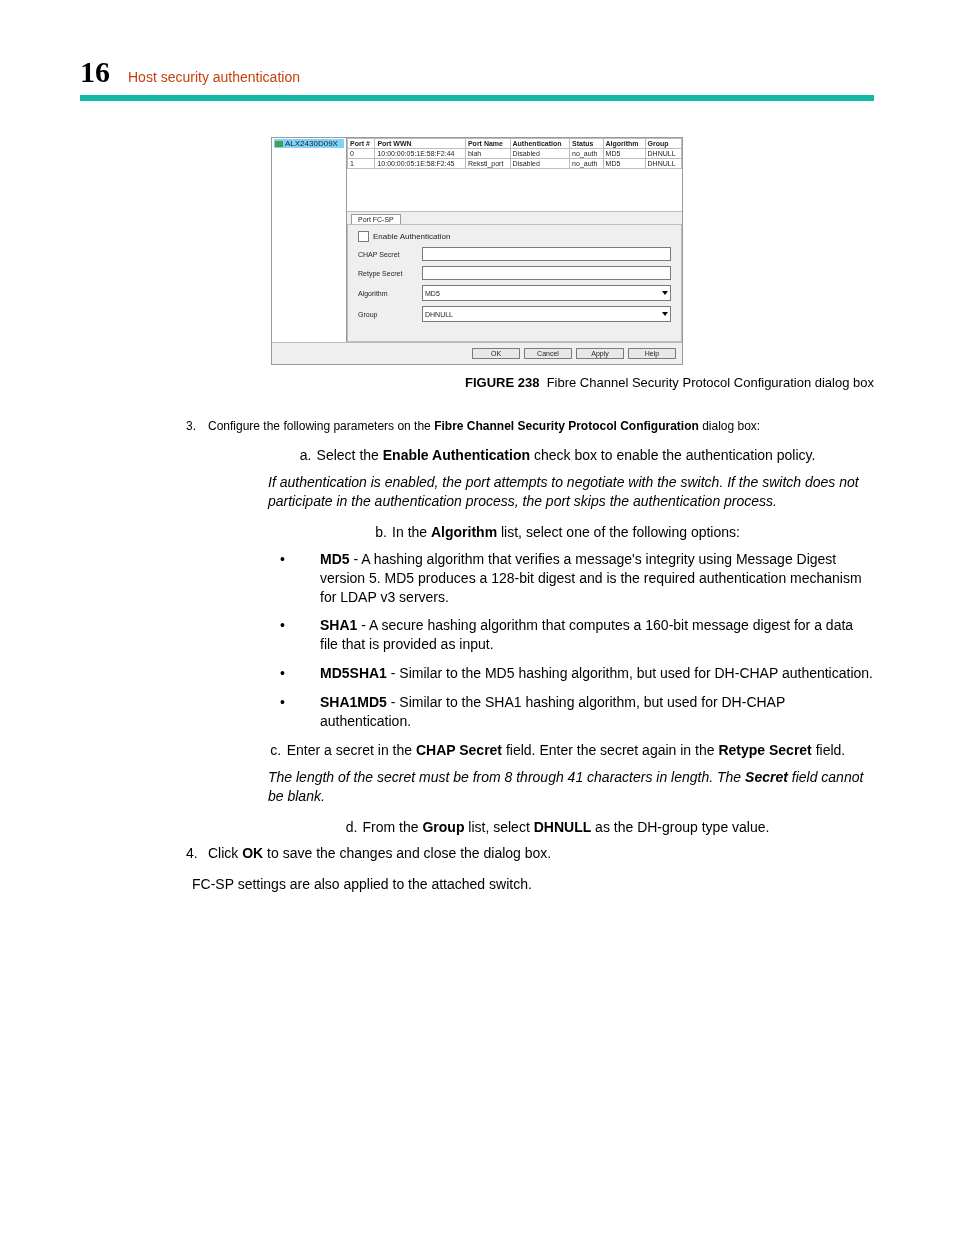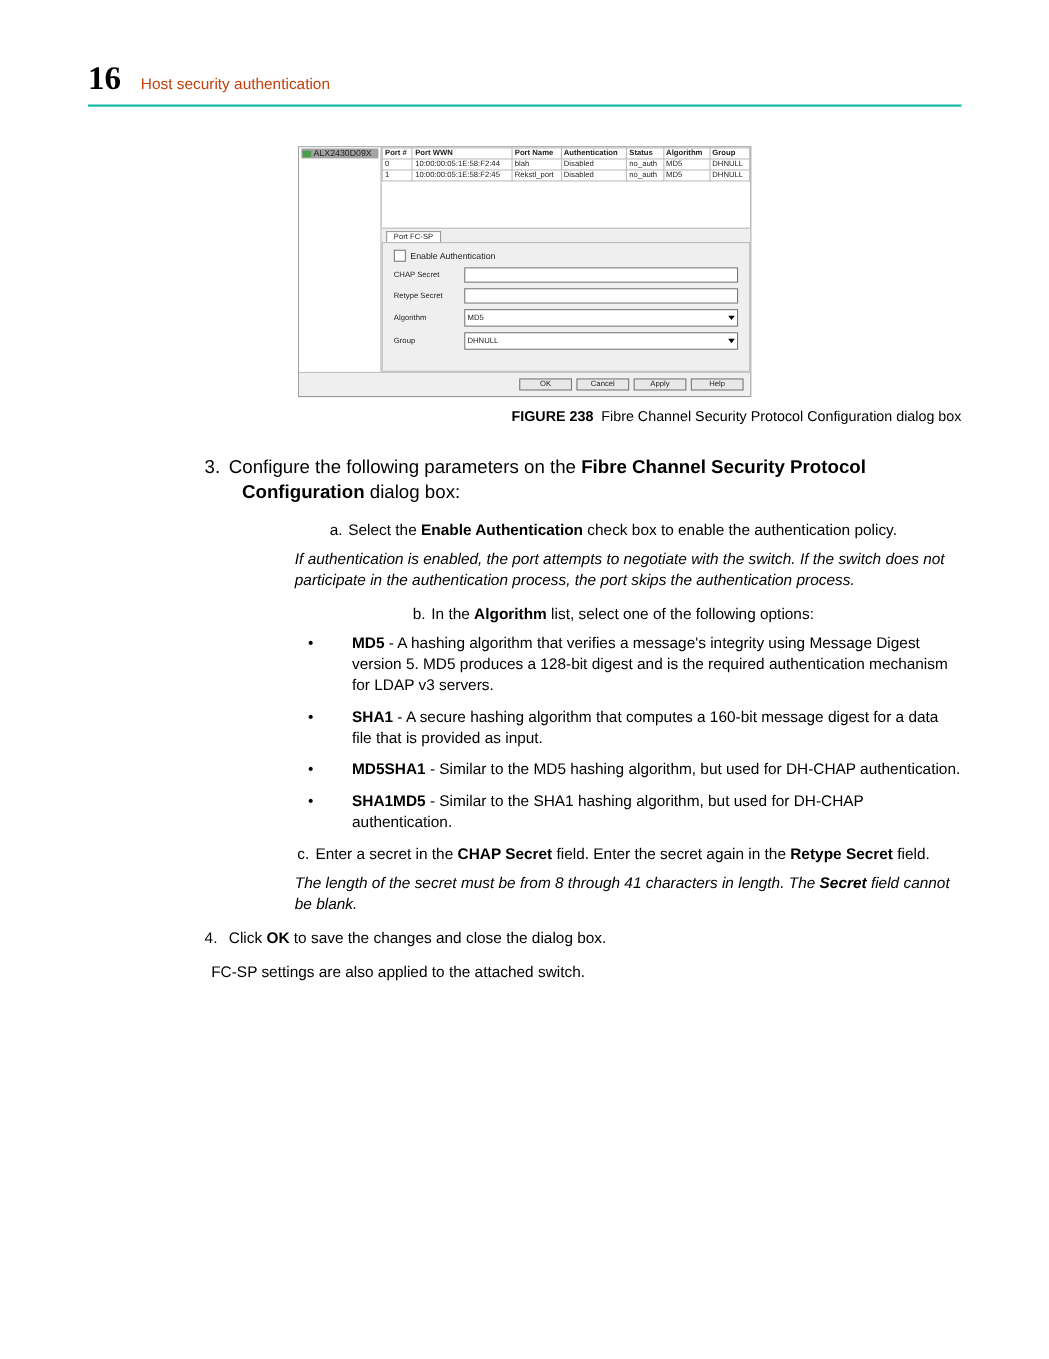--- a/index.html
+++ b/index.html
@@ -5,29 +5,29 @@
   body{
     margin:0;
     font-family:Arial,Helvetica,sans-serif;
     color:#000;
     background:#fff;
     width:954px;
     height:1235px;
     position:relative;
   }
   .page{ padding:55px 80px 40px 80px; }
-  .runhead{ display:flex; align-items:baseline; border-bottom:2px solid #14b8a6; padding-bottom:6px; }
+  .runhead{ display:flex; align-items:baseline; border-bottom:6px solid #14b8a6; padding-bottom:6px; }
   .chapnum{ font-family:Georgia,'Times New Roman',serif; font-size:30px; font-weight:bold; margin-right:18px; }
   .chaptitle{ font-size:14px; color:#c2410c; }
 
   
   .shot{ width:410px; margin:36px auto 10px auto; border:1px solid #9a9a9a; background:#efefef; font-size:8px; font-family:Tahoma,Arial,sans-serif; color:#222; }
   .shot-body{ display:flex; }
   .tree{ width:70px; border-right:1px solid #9a9a9a; background:#fff; padding:1px 2px; }
-  .tree-item{ display:flex; align-items:center; gap:2px; padding:0 1px; background:#a3a3a3; }
+  .tree-item{ display:flex; align-items:center; gap:2px; padding:0 1px; background:#7dd3fc; }
   .tree-chip{ width:8px; height:6px; background:#4aa04a; }
   .right{ flex:1; background:#fff; }
   table.grid{ border-collapse:collapse; width:100%; font-size:7px; }
   table.grid th,table.grid td{ border:1px solid #bdbdbd; padding:1px 2px; white-space:nowrap; text-align:left; }
   .spacer{ height:42px; }
   .tabstrip{ border-top:1px solid #bdbdbd; padding:2px 0 0 4px; background:#efefef; }
   .tab{ display:inline-block; border:1px solid #9a9a9a; border-bottom:none; background:#fff; padding:1px 6px; font-size:7px; }
   .form{ border:1px solid #bdbdbd; background:#efefef; padding:6px 10px 14px 10px; }
   .frow{ display:flex; align-items:center; margin-bottom:5px; }
   .flabel{ width:64px; font-size:7px; }
@@ -35,21 +35,21 @@
   .fselect{ flex:1; height:14px; border:1px solid #7a7a7a; background:#fff; display:flex; align-items:center; justify-content:space-between; padding:0 2px; font-size:7px; }
   .caret{ width:0;height:0;border-left:3px solid transparent;border-right:3px solid transparent;border-top:4px solid #000; }
   .cbox{ width:9px; height:9px; border:1px solid #7a7a7a; background:#fff; margin-right:4px; }
   .dlg-buttons{ display:flex; justify-content:flex-end; gap:4px; padding:5px 6px; background:#efefef; border-top:1px solid #bdbdbd; }
   .btn{ min-width:36px; text-align:center; border:1px solid #7a7a7a; background:#e8e8e8; padding:1px 5px; font-size:7px; }
 
   .fig-cap{ text-align:right; font-size:13px; margin:4px 0 28px 0; }
   .fig-cap b{ font-weight:bold; }
 
   
-  .ol3{ margin-left:140px; font-size:17px; line-height:1.35; margin-bottom:12px; }
+  .ol3{ margin-left:140px; font-size:12px; line-height:1.35; margin-bottom:12px; }
   .ol4{ margin-left:140px; font-size:14px; line-height:1.35; margin-bottom:12px; }
   .num3{ display:inline-block; width:22px; margin-left:-34px; }
   .num4{ display:inline-block; width:22px; margin-left:-34px; }
 
   .ola{ margin-left:188px; font-size:14px; line-height:1.35; margin-bottom:8px;text-align:center; }
   .let{ display:inline-block; width:22px; margin-left:-32px; }
 
   .sub{ margin-left:188px; font-size:14px; line-height:1.35; margin-bottom:12px;font-style:italic; }
 
   .bul{ margin-left:240px; font-size:14px; line-height:1.35; margin-bottom:10px; text-indent:-20px; }
@@ -168,19 +168,22 @@
   <div class="bul"><span class="dot">•</span><b>MD5</b><span> - A hashing algorithm that verifies a message's integrity using Message Digest version 5. MD5 produces a 128-bit digest and is the required authentication mechanism for LDAP v3 servers.</span></div>
   <div class="bul"><span class="dot">•</span><b>SHA1</b><span> - A secure hashing algorithm that computes a 160-bit message digest for a data file that is provided as input.</span></div>
   <div class="bul"><span class="dot">•</span><b>MD5SHA1</b><span> - Similar to the MD5 hashing algorithm, but used for DH-CHAP authentication.</span></div>
   <div class="bul"><span class="dot">•</span><b>SHA1MD5</b><span> - Similar to the SHA1 hashing algorithm, but used for DH-CHAP authentication.</span></div>
 
   <div class="ola">
     <span class="let">c.</span><span>Enter a secret in the </span><b>CHAP Secret</b><span> field. Enter the secret again in the </span><b>Retype Secret</b><span> field.</span>
   </div>
   <div class="sub"><span>The length of the secret must be from 8 through 41 characters in length. The </span><b>Secret</b><span> field cannot be blank.</span></div>
 
+  <div class="ola">
+    <span class="let">d.</span><span>From the </span><b>Group</b><span> list, select </span><b>DHNULL</b><span> as the DH-group type value.</span>
+  </div>
 
   <div class="ol4">
     <span class="num4">4.</span><span>Click </span><b>OK</b><span> to save the changes and close the dialog box.</span>
   </div>
   <div class="follow">FC-SP settings are also applied to the attached switch.</div>
 
 </div>
 
 </body></html>

